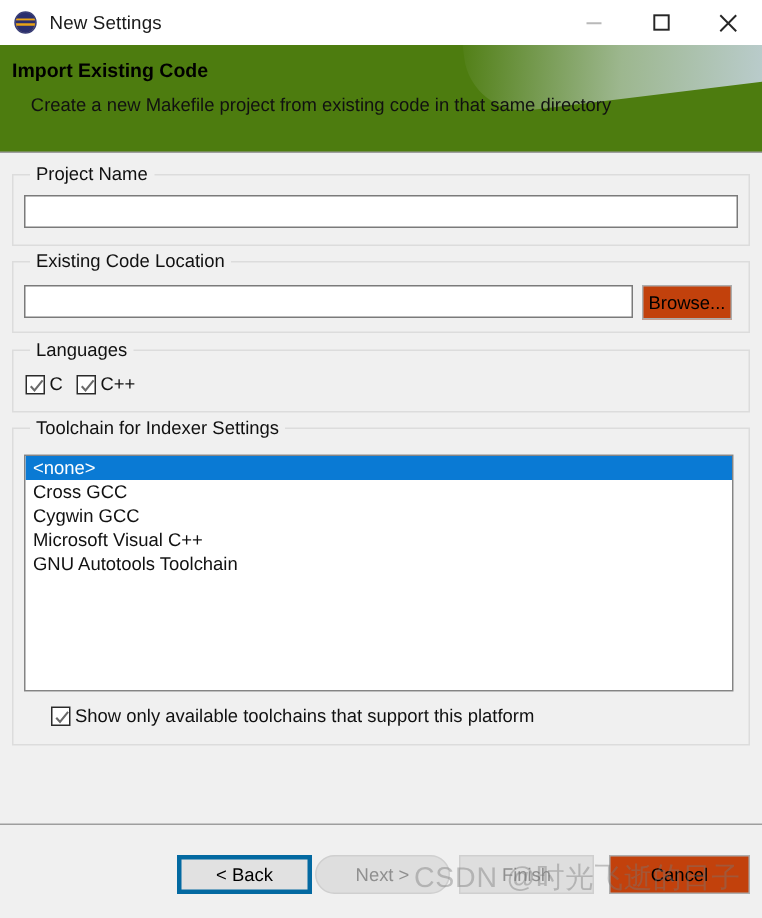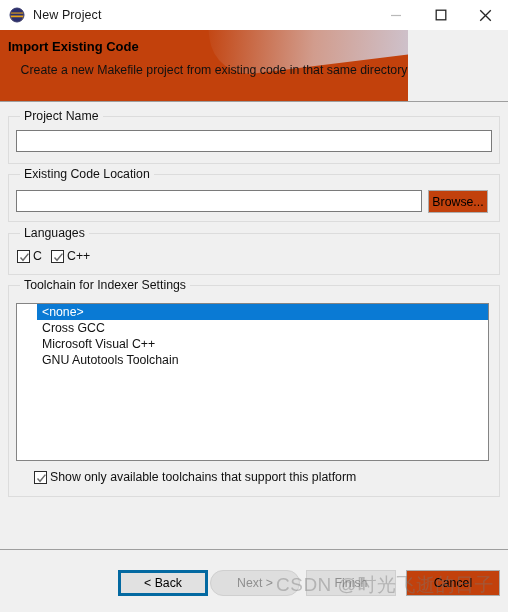--- a/index.html
+++ b/index.html
@@ -58,22 +58,22 @@
     display: flex;
     align-items: center;
     justify-content: center;
   }
   .win-btn svg { display: block; }
 
   
   .header {
     position: absolute;
     left: 0; top: 30px;
-    width: 408px; height: 72px;
-    background: #c2410c;
+    width: 508px; height: 72px;
+    background: #4d7c0f;
     overflow: hidden;
   }
   .header-deco {
     position: absolute;
     right: -40px; top: -56px;
     width: 240px; height: 90px;
     transform: rotate(-7deg);
     background: linear-gradient(100deg, rgba(255,255,255,0) 0%, rgba(222,231,247,0.55) 45%, rgba(205,218,243,0.95) 100%);
     border-radius: 0 0 0 40px;
   }
@@ -184,21 +184,20 @@
     color: #111;
   }
 
   
   .listbox {
     position: absolute;
     background: #ffffff;
     border: 1px solid #848484;
     box-sizing: border-box;
     overflow: hidden;
-    padding-left: 20px;
   }
   .list-item {
     height: 16px;
     line-height: 16px;
     padding-left: 5px;
     font-size: 12.3px;
     color: #111;
     white-space: nowrap;
   }
   .list-item.selected {
@@ -240,21 +239,21 @@
   <div class="titlebar">
     <div class="app-icon">
       <svg width="16" height="16" viewBox="0 0 16 16">
         <circle cx="8" cy="8" r="7" fill="#e8a317"></circle>
         <path d="M1.6 5.4 A7 7 0 0 1 8 1 A7 7 0 0 1 14.4 5.4 Z" fill="#2b2f6e"></path>
         <rect x="1.2" y="6.6" width="13.6" height="1.9" fill="#2b2f6e"></rect>
         <path d="M2 10.2 h12 A7 7 0 0 1 8 15 A7 7 0 0 1 2 10.2 Z" fill="#2b2f6e"></path>
         <circle cx="8" cy="8" r="7" fill="none" stroke="#3a3f78" stroke-width="1"></circle>
       </svg>
     </div>
-    <div class="title-text">New Project</div>
+    <div class="title-text">New Settings</div>
 
     <div class="win-buttons">
       <div class="win-btn">
         <svg width="12" height="12" viewBox="0 0 12 12">
             <line x1="1" y1="6.5" x2="11" y2="6.5" stroke="#b9b9b9" stroke-width="1.2"></line>
           </svg>
       </div>
       <div class="win-btn">
         <svg width="12" height="12" viewBox="0 0 12 12">
             <rect x="1.2" y="1.2" width="9.6" height="9.6" fill="none" stroke="#262626" stroke-width="1.3"></rect>
@@ -309,20 +308,21 @@
       <span class="cb-label">C++</span>
     </label>
 
     <div class="group" style="left:8px; top:183px; width:492px; height:212px;">
       <span class="group-label">Toolchain for Indexer Settings</span>
     </div>
 
     <div class="listbox" style="left:16px; top:201px; width:473px; height:158px;">
       <div class="list-item selected">&lt;none&gt;</div>
       <div class="list-item">Cross GCC</div>
+      <div class="list-item">Cygwin GCC</div>
       <div class="list-item">Microsoft Visual C++</div>
       <div class="list-item">GNU Autotools Toolchain</div>
     </div>
 
     <label class="cb" style="left:17px; top:368px;margin-left:17px;">
       <span class="box">
         <svg width="11" height="11" viewBox="0 0 11 11">
             <polyline points="1.5,5.5 4,8.3 9.4,1.6" fill="none" stroke="#6a6a6a" stroke-width="1.4"></polyline>
           </svg>
       </span>

